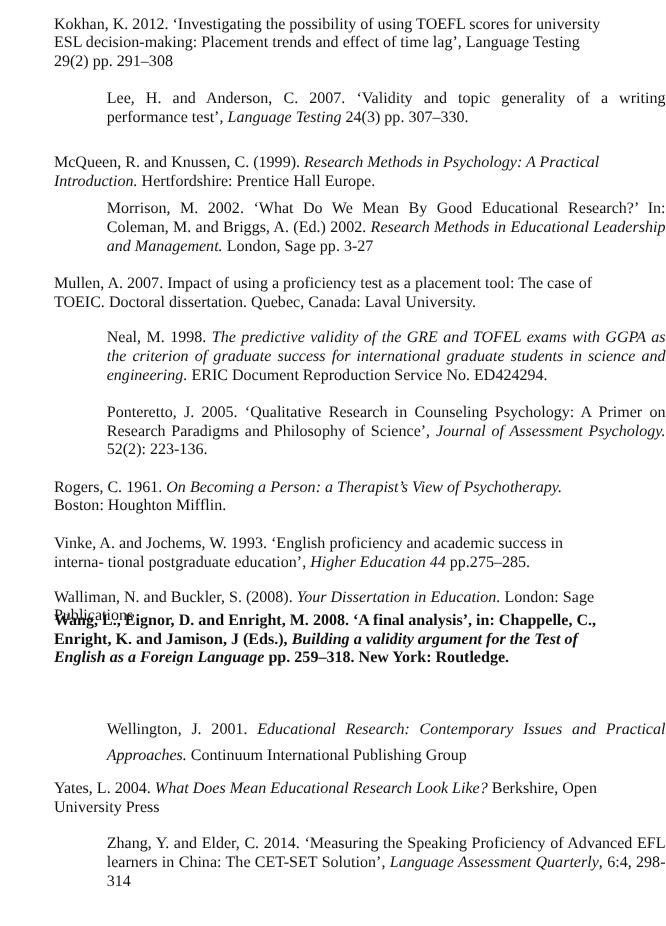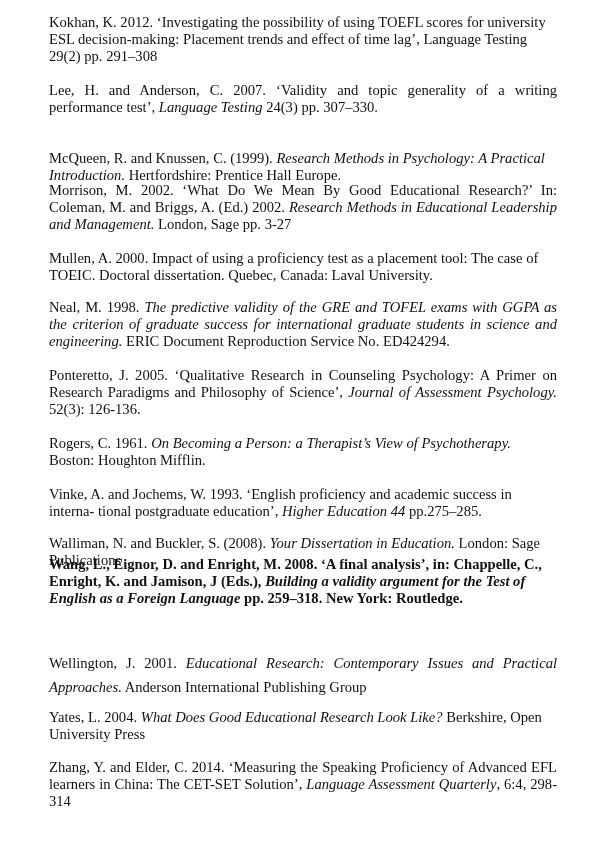--- a/index.html
+++ b/index.html
@@ -25,41 +25,42 @@
   .ref {
     position: absolute;
     left: 49px;
     width: 508px;
     font-size: 14.6px;
     line-height: 17px;
     margin: 0;
   }
   .ref.justify {
     text-align: justify;
+    margin-left: 48px;
   }
   .ref.loose {
     line-height: 24px;
   }
   .ref em {
     font-style: italic;
   }
 </style>
 </head>
 <body>
 
 <div class="page">
   <div id="ref-list">
       <p class="ref" style="top: 14px;"><span>Kokhan, K. 2012. ‘Investigating the possibility of using TOEFL scores for university ESL decision-making: Placement trends and effect of time lag’, Language Testing 29(2) pp. 291–308</span></p>
       <p class="ref justify" style="top: 82px;"><span>Lee, H. and Anderson, C. 2007. ‘Validity and topic generality of a writing performance test’, </span><em>Language Testing</em><span> 24(3) pp. 307–330.</span></p>
-      <p class="ref" style="top: 150px;"><span>McQueen, R. and Knussen, C. (1999). </span><em>Research Methods in Psychology: A Practical Introduction.</em><span> Hertfordshire: Prentice Hall Europe.</span></p>
+      <p class="ref" style="top: 140px;"><span>McQueen, R. and Knussen, C. (1999). </span><em>Research Methods in Psychology: A Practical Introduction.</em><span> Hertfordshire: Prentice Hall Europe.</span></p>
       <p class="ref justify" style="top: 182px;"><span>Morrison, M. 2002. ‘What Do We Mean By Good Educational Research?’ In: Coleman, M. and Briggs, A. (Ed.) 2002. </span><em>Research Methods in Educational Leadership and Management.</em><span> London, Sage pp. 3-27</span></p>
-      <p class="ref" style="top: 250px;"><span>Mullen, A. 2000. Impact of using a proficiency test as a placement tool: The case of TOEIC. Doctoral dissertation. Quebec, Canada: Laval University.</span></p>
+      <p class="ref" style="top: 250px;"><span>Mullen, A. 2007. Impact of using a proficiency test as a placement tool: The case of TOEIC. Doctoral dissertation. Quebec, Canada: Laval University.</span></p>
       <p class="ref justify" style="top: 299px;"><span>Neal, M. 1998. </span><em>The predictive validity of the GRE and TOFEL exams with GGPA as the criterion of graduate success for international graduate students in science and engineering.</em><span> ERIC Document Reproduction Service No. ED424294.</span></p>
-      <p class="ref justify" style="top: 367px;"><span>Ponteretto, J. 2005. ‘Qualitative Research in Counseling Psychology: A Primer on Research Paradigms and Philosophy of Science’, </span><em>Journal of Assessment Psychology.</em><span> 52(3): 126-136.</span></p>
+      <p class="ref justify" style="top: 367px;"><span>Ponteretto, J. 2005. ‘Qualitative Research in Counseling Psychology: A Primer on Research Paradigms and Philosophy of Science’, </span><em>Journal of Assessment Psychology.</em><span> 52(2): 223-136.</span></p>
       <p class="ref" style="top: 435px;"><span>Rogers, C. 1961. </span><em>On Becoming a Person: a Therapist’s View of Psychotherapy.</em><span> Boston: Houghton Mifflin.</span></p>
       <p class="ref" style="top: 486px;"><span>Vinke, A. and Jochems, W. 1993. ‘English proficiency and academic success in interna- tional postgraduate education’, </span><em>Higher Education 44</em><span> pp.275–285.</span></p>
       <p class="ref" style="top: 535px;"><span>Walliman, N. and Buckler, S. (2008). </span><em>Your Dissertation in Education.</em><span> London: Sage Publications</span></p>
       <p class="ref" style="top: 556px; font-weight: bold;"><span>Wang, L., Eignor, D. and Enright, M. 2008. ‘A final analysis’, in: Chappelle, C., Enright, K. and Jamison, J (Eds.), </span><em>Building a validity argument for the Test of English as a Foreign Language</em><span> pp. 259–318. New York: Routledge.</span></p>
-      <p class="ref justify loose" style="top: 651px;"><span>Wellington, J. 2001. </span><em>Educational Research: Contemporary Issues and Practical Approaches.</em><span> Anderson International Publishing Group</span></p>
-      <p class="ref" style="top: 709px;"><span>Yates, L. 2004. </span><em>What Does Good Educational Research Look Like?</em><span>  Berkshire, Open University Press</span></p>
+      <p class="ref justify loose" style="top: 651px;"><span>Wellington, J. 2001. </span><em>Educational Research: Contemporary Issues and Practical Approaches.</em><span> Continuum International Publishing Group</span></p>
+      <p class="ref" style="top: 709px;"><span>Yates, L. 2004. </span><em>What Does Mean Educational Research Look Like?</em><span>  Berkshire, Open University Press</span></p>
       <p class="ref justify" style="top: 759px;"><span>Zhang, Y. and Elder, C. 2014. ‘Measuring the Speaking Proficiency of Advanced EFL learners in China: The CET-SET Solution’, </span><em>Language Assessment Quarterly</em><span>, 6:4, 298-314</span></p>
     </div>
 </div>
 
 </body></html>

